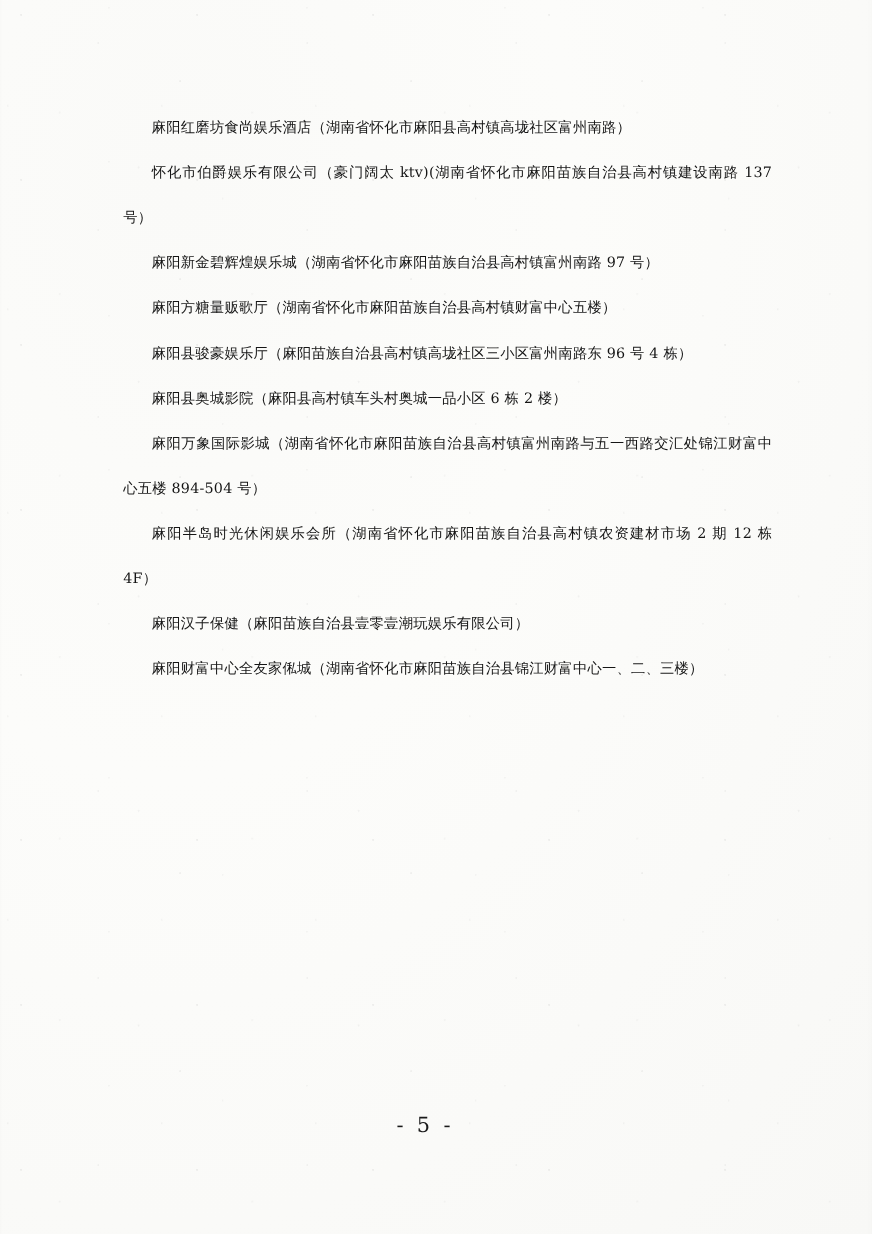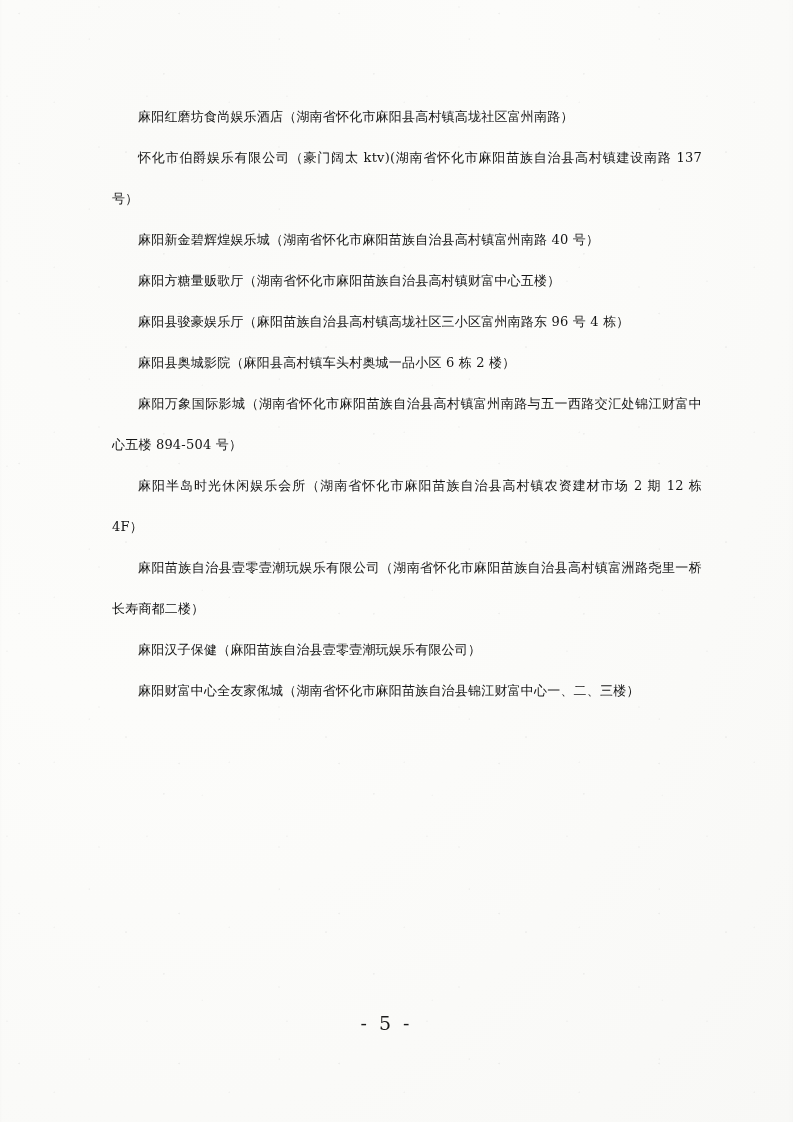--- a/index.html
+++ b/index.html
@@ -83,26 +83,25 @@
   }
 </style>
 </head>
 <body>
 
 <div class="paper"></div>
 <div class="page">
   <div class="content">
     <p class="para">麻阳红磨坊食尚娱乐酒店（湖南省怀化市麻阳县高村镇高垅社区富州南路）</p>
     <p class="para">怀化市伯爵娱乐有限公司（豪门阔太 ktv)(湖南省怀化市麻阳苗族自治县高村镇建设南路 137 号）</p>
-    <p class="para">麻阳新金碧辉煌娱乐城（湖南省怀化市麻阳苗族自治县高村镇富州南路 40 号）</p>
+    <p class="para">麻阳新金碧辉煌娱乐城（湖南省怀化市麻阳苗族自治县高村镇富州南路 97 号）</p>
     <p class="para">麻阳方糖量贩歌厅（湖南省怀化市麻阳苗族自治县高村镇财富中心五楼）</p>
     <p class="para">麻阳县骏豪娱乐厅（麻阳苗族自治县高村镇高垅社区三小区富州南路东 96 号 4 栋）</p>
     <p class="para">麻阳县奥城影院（麻阳县高村镇车头村奥城一品小区 6 栋 2 楼）</p>
     <p class="para">麻阳万象国际影城（湖南省怀化市麻阳苗族自治县高村镇富州南路与五一西路交汇处锦江财富中心五楼 894-504 号）</p>
     <p class="para">麻阳半岛时光休闲娱乐会所（湖南省怀化市麻阳苗族自治县高村镇农资建材市场 2 期 12 栋 4F）</p>
-    <p class="para">麻阳苗族自治县壹零壹潮玩娱乐有限公司（湖南省怀化市麻阳苗族自治县高村镇富洲路尧里一桥长寿商都二楼）</p>
     <p class="para">麻阳汉子保健（麻阳苗族自治县壹零壹潮玩娱乐有限公司）</p>
     <p class="para">麻阳财富中心全友家俬城（湖南省怀化市麻阳苗族自治县锦江财富中心一、二、三楼）</p>
   </div>
   <div class="page-number">- 5 -</div>
 </div>
 <div class="noise"></div>
 <div class="streaks"></div>
 
 </body></html>

